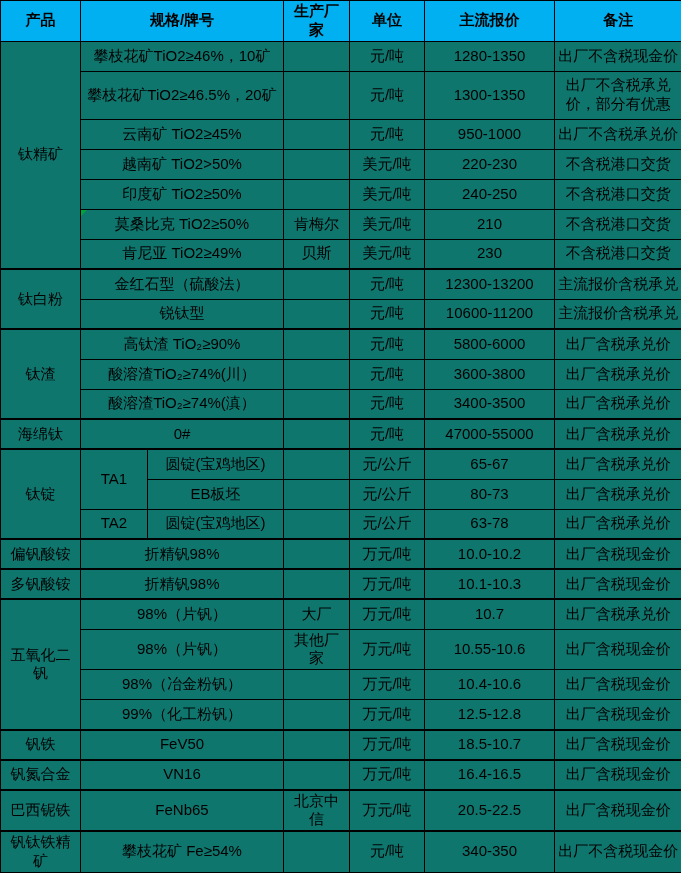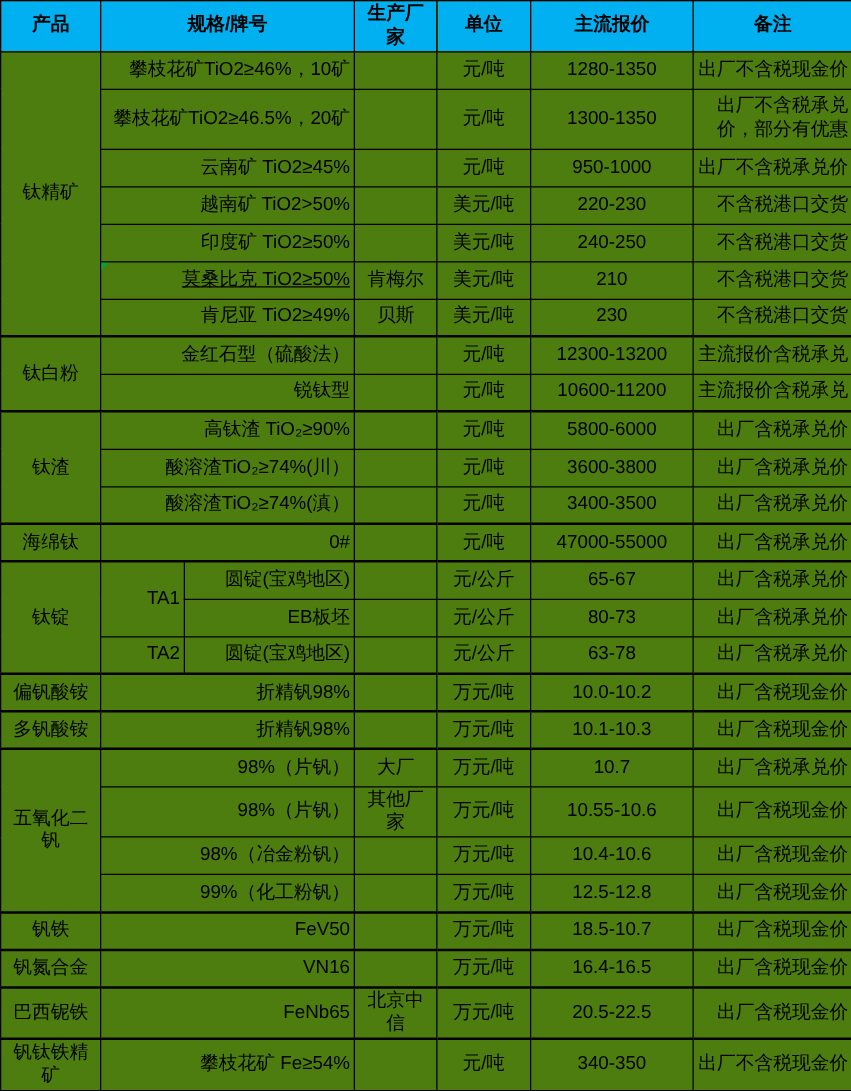--- a/index.html
+++ b/index.html
@@ -1,18 +1,18 @@
 <!DOCTYPE html>
 <html><head>
 <meta charset="utf-8">
 <style>
   html,body { margin:0; padding:0; background:#ffffff; }
   .page {
     width:681px; height:873px;
-    background:#4d7c0f;
+    background:#0f766e;
     font-family:"Liberation Sans", sans-serif;
     position:relative;
     overflow:hidden;
   }
   table.price {
     border-collapse:collapse;
     table-layout:fixed;
     width:681px;
   }
   table.price th, table.price td {
@@ -31,22 +31,22 @@
     color:#ffffff;
     font-weight:bold;
     height:33px;
     text-align:center;
     border-bottom:2px solid #000000;
   }
   tbody tr { height:30px; }
   tbody tr.tall { height:48px; }
   tbody tr.g td { border-top:2px solid #000000; }
   td.c { text-align:center; padding:1px 1px; }
-  td.l { text-align:right; }
-  td.rel { position:relative;text-decoration:underline; }
+  td.l { text-align:center; }
+  td.rel { position:relative; }
   .note-marker {
     position:absolute; top:0; left:0;
     width:0; height:0;
     border-top:6px solid #00A33C;
     border-right:6px solid transparent;
   }
 </style>
 </head>
 <body>
 

